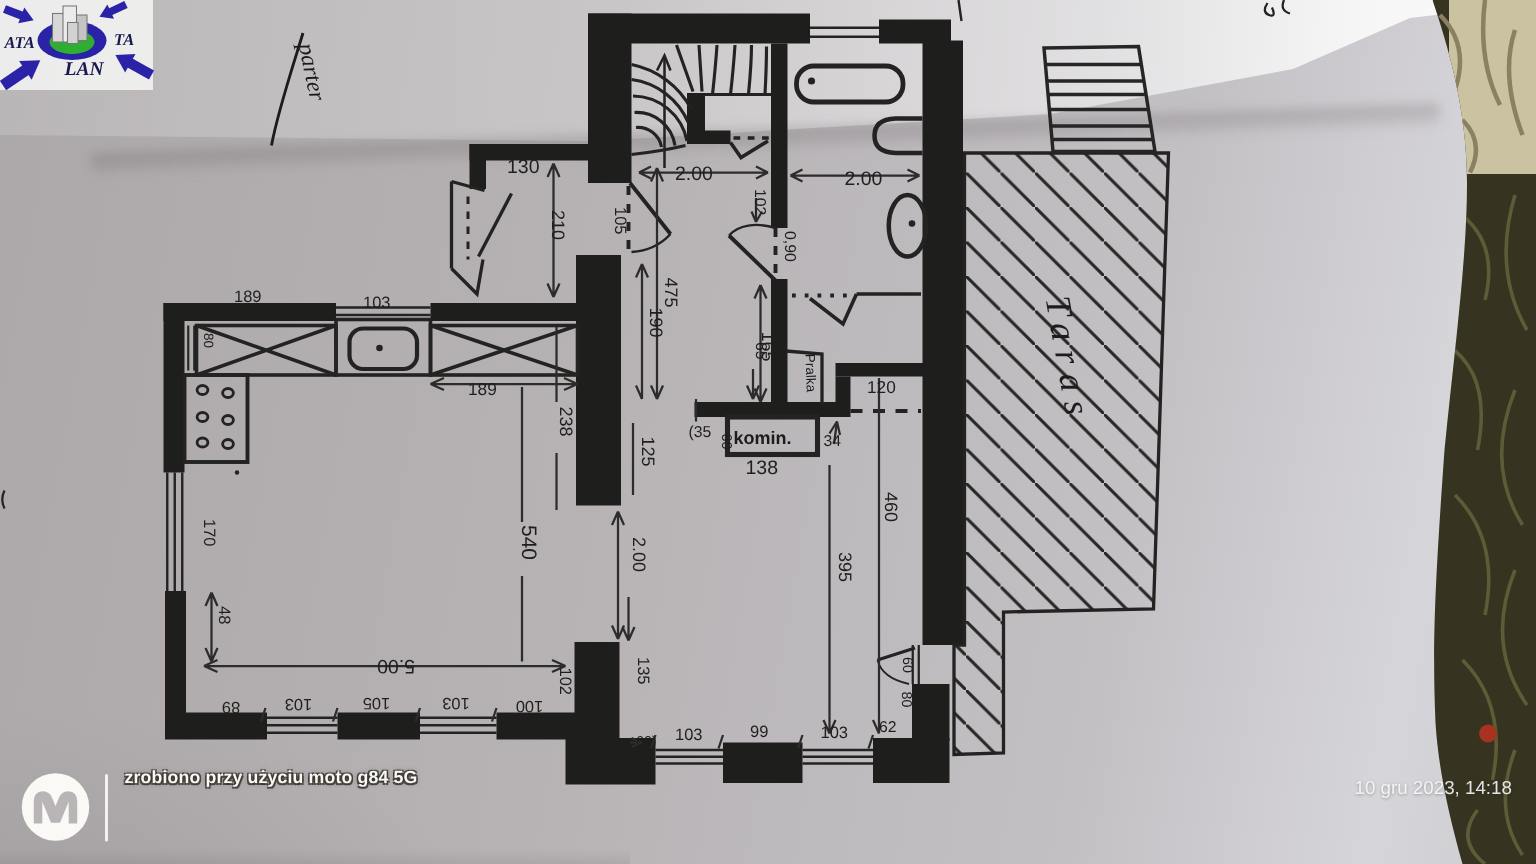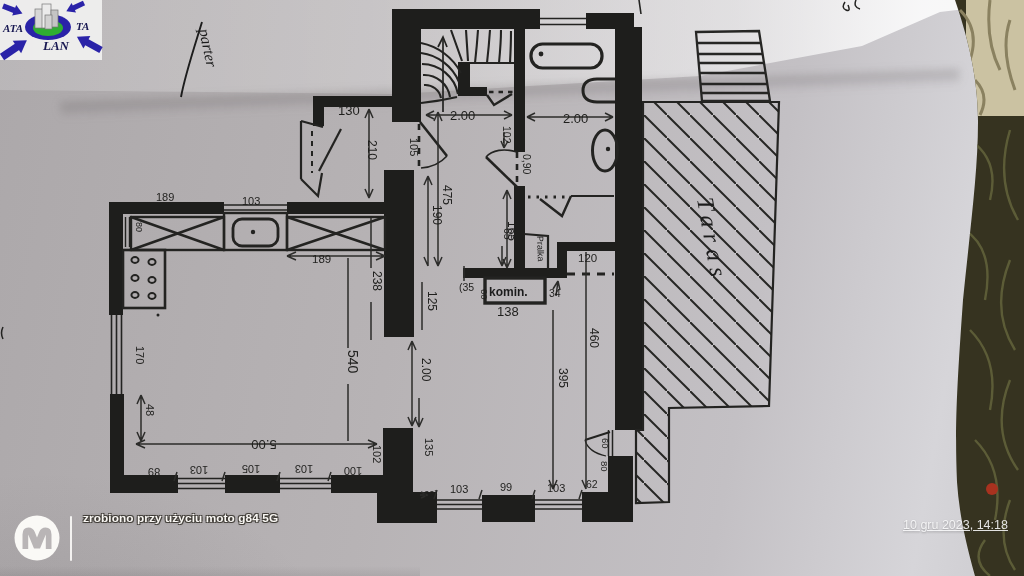--- a/index.html
+++ b/index.html
@@ -11,21 +11,21 @@
     clip-path:polygon(0 0,1024px 0,1024px 2px,940px 12px,862px 46px,700px 76px,396px 94px,0 90px);}
   .fold-shadow{position:absolute;left:60px;top:86px;width:900px;height:16px;
     background:linear-gradient(180deg,rgba(84,78,80,0.30),rgba(84,78,80,0.0));
     transform:rotate(-2.1deg);filter:blur(4px);}
   .bottom-shade{position:absolute;left:0;top:566px;width:420px;height:10px;
     background:linear-gradient(180deg,rgba(90,86,88,0.0),rgba(90,86,88,0.13));}
   .plan{position:absolute;left:0;top:0;}
   .moto-text{position:absolute;left:83px;top:511px;color:#faf8f4;font-size:11.8px;font-weight:bold;letter-spacing:0.1px;
     text-shadow:-1px -1px 0 rgba(60,56,50,0.85),1px -1px 0 rgba(60,56,50,0.85),-1px 1px 0 rgba(60,56,50,0.85),1px 1px 0 rgba(60,56,50,0.85),0 0 3px rgba(60,56,50,0.6);}
   .stamp{position:absolute;left:903px;top:518px;color:rgba(250,250,252,0.88);font-size:12.5px;
-    text-shadow:0 1px 2px rgba(40,40,40,0.35);text-decoration:underline;}
+    text-shadow:0 1px 2px rgba(40,40,40,0.35);}
 </style>
 </head>
 <body>
 <div id="scene">
 
   <div class="paper-top"></div>
 
   <div class="fold-shadow"></div>
 
   <div class="bottom-shade"></div>

